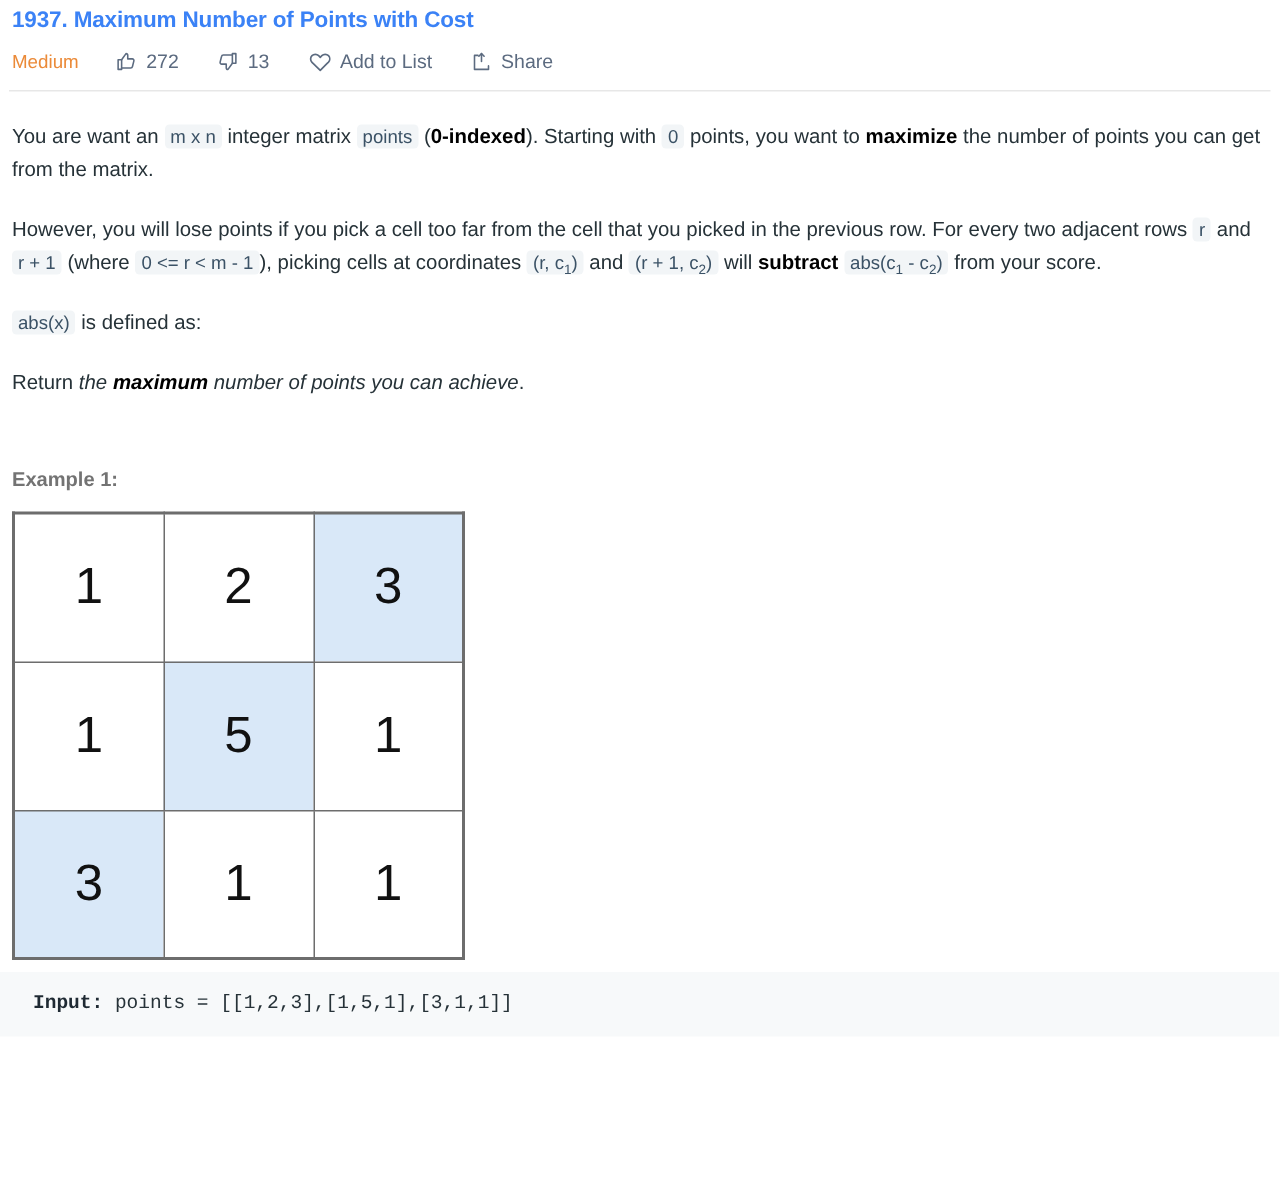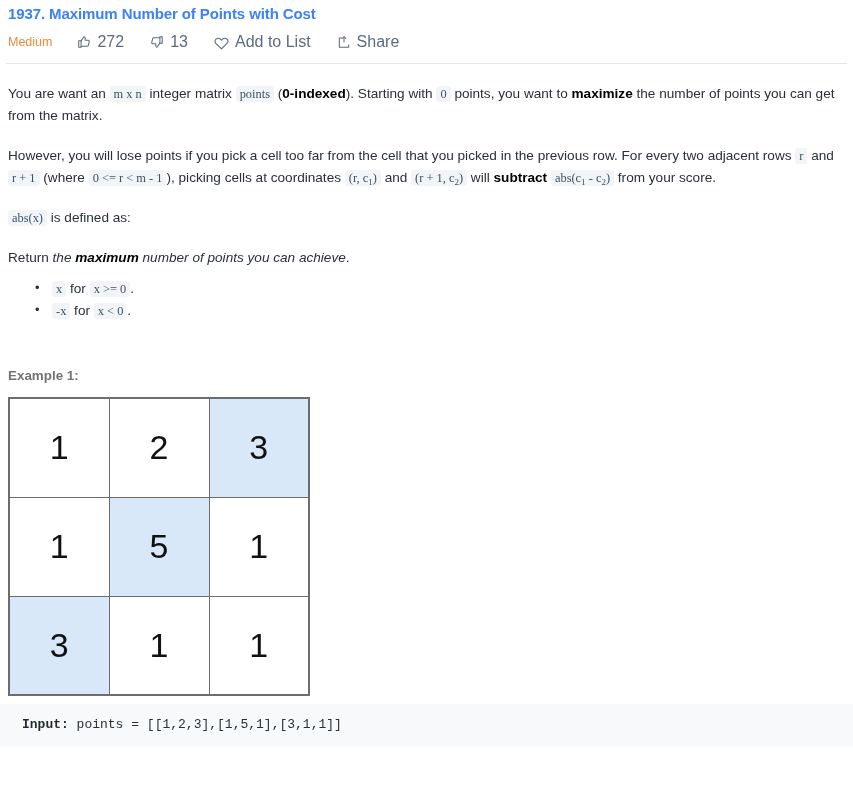--- a/index.html
+++ b/index.html
@@ -41,21 +41,21 @@
     color: #eb8a38;
     font-size: 12.5px;
     margin-right: 25px;
   }
   .meta-item {
     display: flex;
     align-items: center;
     gap: 6px;
     margin-right: 26px;
     color: #5c6b80;
-    font-size: 16px;
+    font-size: 13px;
     white-space: nowrap;
   }
   .meta-item svg { display: block; }
   .meta-item .cnt { color: #5c6b80; }
 
   .divider {
     height: 1px;
     background: #e7e7e7;
     margin: 12px 6px 0 6px;
   }
@@ -65,21 +65,21 @@
 
   p.para {
     font-size: 13.6px;
     line-height: 22px;
     color: #263238;
     margin: 18px 0 0 0;
   }
   p.para.first { margin-top: 19px; }
 
   code.ic {
-    font-family: Liberation Serif, serif;
+    font-family: Liberation Sans, sans-serif;
     font-size: 12.4px;
     background: #f2f5f7;
     color: #3b5266;
     border-radius: 3px;
     padding: 1px 4px;
     white-space: nowrap;
   }
   code.ic sub {
     font-size: 9px;
     line-height: 0;
@@ -209,24 +209,20 @@
 
     <p class="para first"><span>You are want an </span><code class="ic">m x n</code><span> integer matrix </span><code class="ic">points</code><span> (</span><b>0-indexed</b><span>). Starting with </span><code class="ic">0</code><span> points, you want to </span><b>maximize</b><span> the number of points you can get from the matrix.</span></p>
 
 
     <p class="para"><span>However, you will lose points if you pick a cell too far from the cell that you picked in the previous row. For every two adjacent rows </span><code class="ic">r</code><span> and </span><code class="ic">r + 1</code><span> (where </span><code class="ic">0 &lt;= r &lt; m - 1</code><span>), picking cells at coordinates </span><code class="ic"><span>(r, c</span><sub>1</sub><span>)</span></code><span> and </span><code class="ic"><span>(r + 1, c</span><sub>2</sub><span>)</span></code><span> will </span><b>subtract</b><span> </span><code class="ic"><span>abs(c</span><sub>1</sub><span> - c</span><sub>2</sub><span>)</span></code><span> from your score.</span></p>
 
     <p class="para"><code class="ic">abs(x)</code><span> is defined as:</span></p>
 
     <p class="para"><span>Return </span><i><span>the </span><b>maximum</b><span> number of points you can achieve</span></i><span>.</span></p>
 
-    <ul class="abslist">
-      <li><code class="ic">x</code><span> for </span><code class="ic">x &gt;= 0</code><span>.</span></li>
-      <li><code class="ic">-x</code><span> for </span><code class="ic">x &lt; 0</code><span>.</span></li>
-    </ul>
 
     <div class="example-title">Example 1:</div>
 
     <div class="matrix-wrap">
       <table class="matrix">
         <tbody>
           <tr>
             <td>1</td>
             <td>2</td>
             <td class="hl">3</td>

